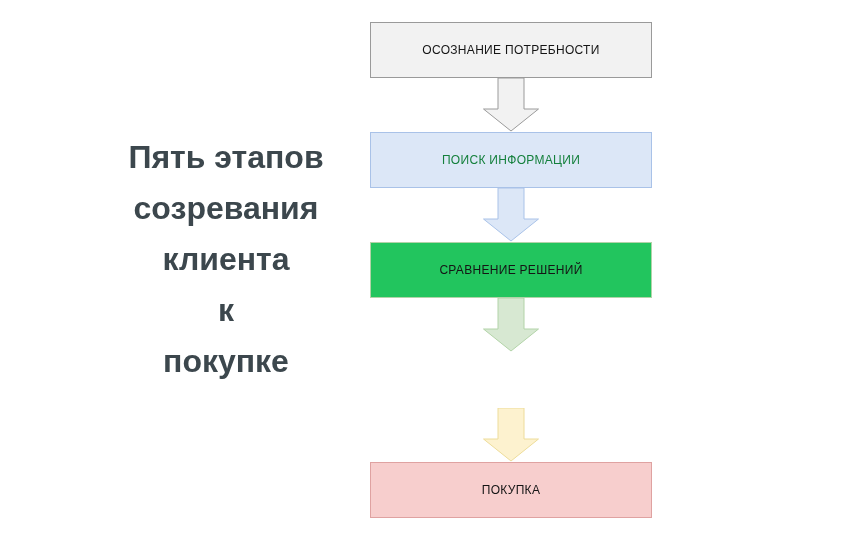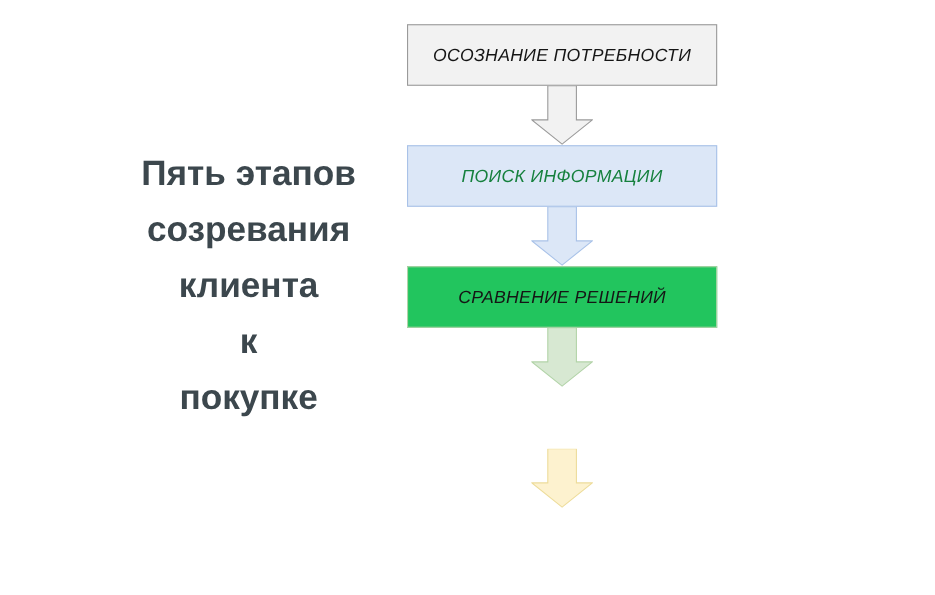--- a/index.html
+++ b/index.html
@@ -46,28 +46,27 @@
     position: absolute;
     left: 0;
     width: 282px;
     height: 56px;
     box-sizing: border-box;
     display: flex;
     align-items: center;
     justify-content: center;
   }
   .node-label {
-    font-size: 16px;
+    font-size: 12px;
     color: #151515;
     text-transform: uppercase;
     letter-spacing: 0.3px;
     text-align: left;
     line-height: 15px;
     user-select: none;
-    font-style: italic;
   }
   .connector {
     position: absolute;
     left: 113px;      
     width: 56px;
     height: 54px;
     overflow: visible;
   }
   .connector svg {
     display: block;
@@ -118,15 +117,18 @@
       </svg>
     </div>
 
 
     <div class="connector" style="top:386px;">
       <svg viewBox="0 0 56 54" preserveAspectRatio="none">
         <polygon points="15,0 41,0 41,31 55.5,31 28,53 0.5,31 15,31" fill="#fdf2cf" stroke="#eddc9a" stroke-width="1" stroke-linejoin="miter"></polygon>
       </svg>
     </div>
 
+    <div class="node" style="top: 440px; background: rgb(247, 206, 205); border: 1px solid rgb(223, 162, 161);">
+      <span class="node-label" style="color: rgb(21, 21, 21);">ПОКУПКА</span>
+    </div>
 
   </div>
 </div>
 
 </body></html>

